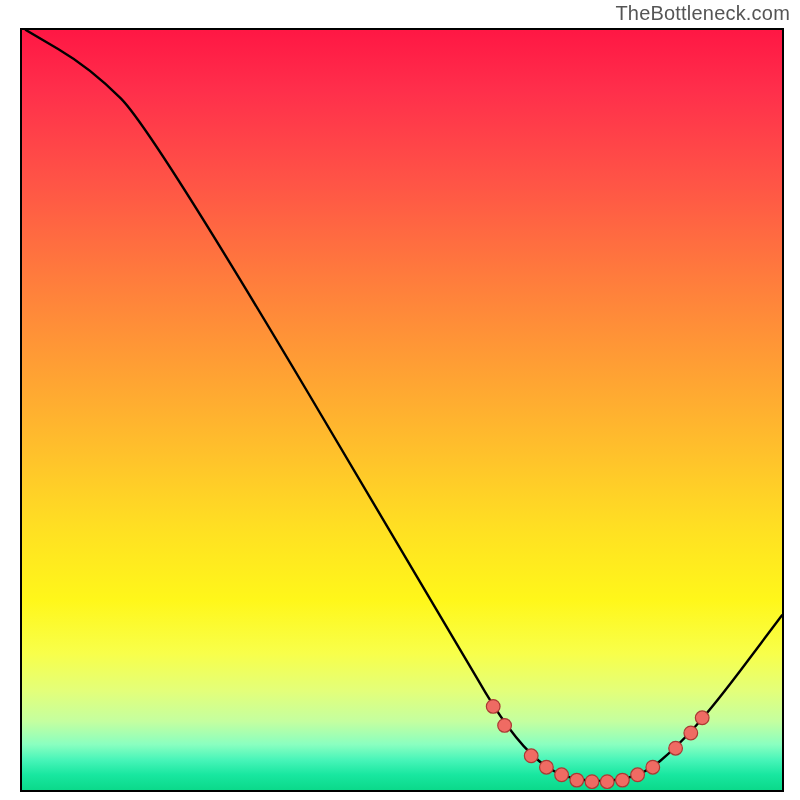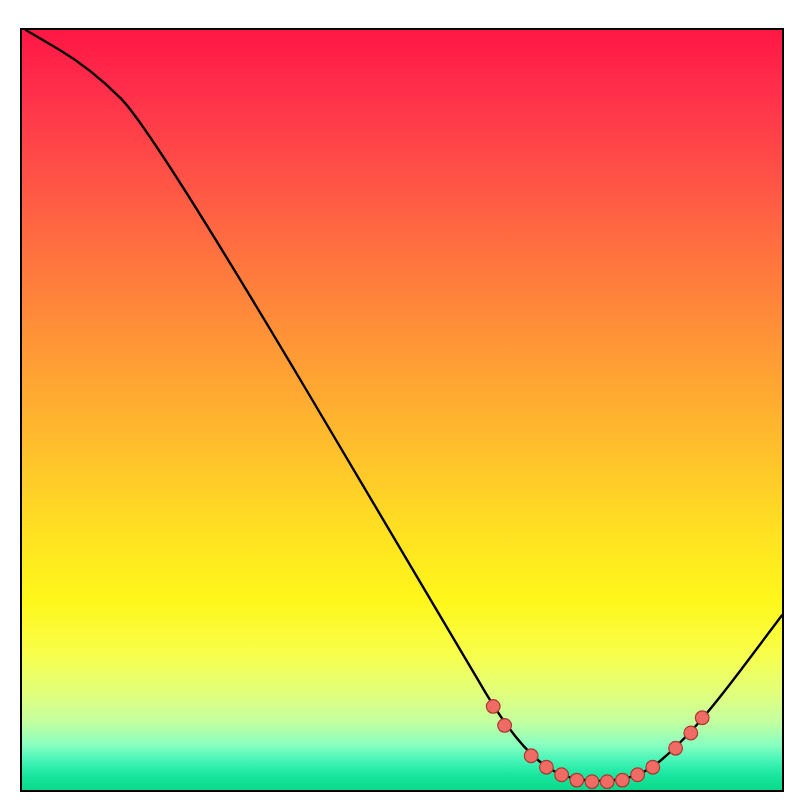--- a/index.html
+++ b/index.html
@@ -76,20 +76,21 @@
     fill: #ef6b63;
     stroke: #aa3a34;
     stroke-width: 1.2;
   }
 </style>
 </head>
 <body>
 
 <div class="wrap">
 
+  <div class="attribution">TheBottleneck.com</div>
 
   <div class="plot">
     <div class="grad"></div>
 
     <svg class="curve" viewBox="0 0 100 100" preserveAspectRatio="none">
       <path id="curvePath" class="curve-path" vector-effect="non-scaling-stroke" d="M 0.50 0.00 Q 0.50 0.00 4.75 2.50 Q 9.00 5.00 13.00 9.00 Q 17.00 13.00 37.50 47.50 Q 58.00 82.00 60.00 85.50 Q 62.00 89.00 64.00 91.75 Q 66.00 94.50 68.00 96.15 Q 70.00 97.80 72.00 98.30 Q 74.00 98.80 76.00 98.80 Q 78.00 98.80 80.00 98.30 Q 82.00 97.80 84.00 96.15 Q 86.00 94.50 88.50 91.75 Q 91.00 89.00 95.50 83.00 L 100.00 77.00"></path>
       <g id="markerGroup">
           <circle class="dot" vector-effect="non-scaling-stroke" cx="62.00" cy="89.00" r="0.9"></circle>
           <circle class="dot" vector-effect="non-scaling-stroke" cx="63.50" cy="91.50" r="0.9"></circle>
           <circle class="dot" vector-effect="non-scaling-stroke" cx="67.00" cy="95.50" r="0.9"></circle>

